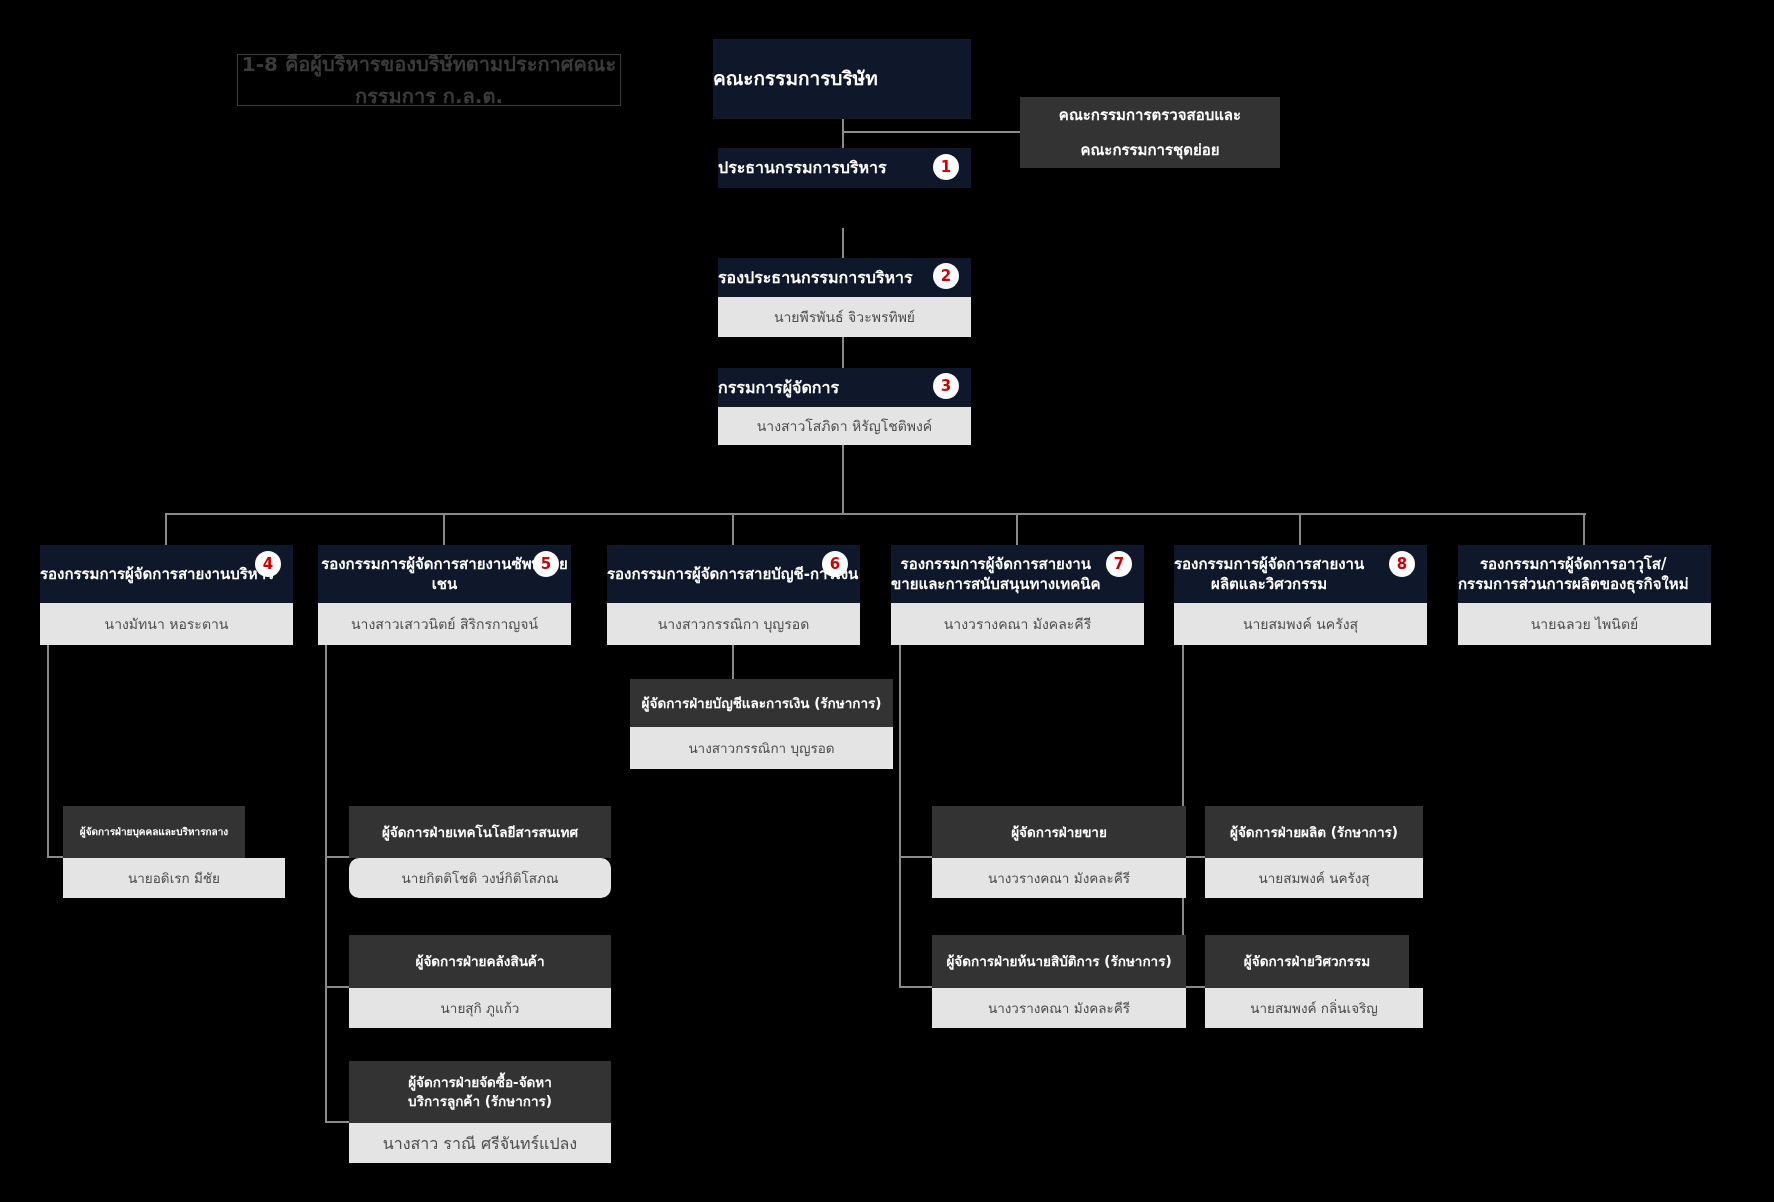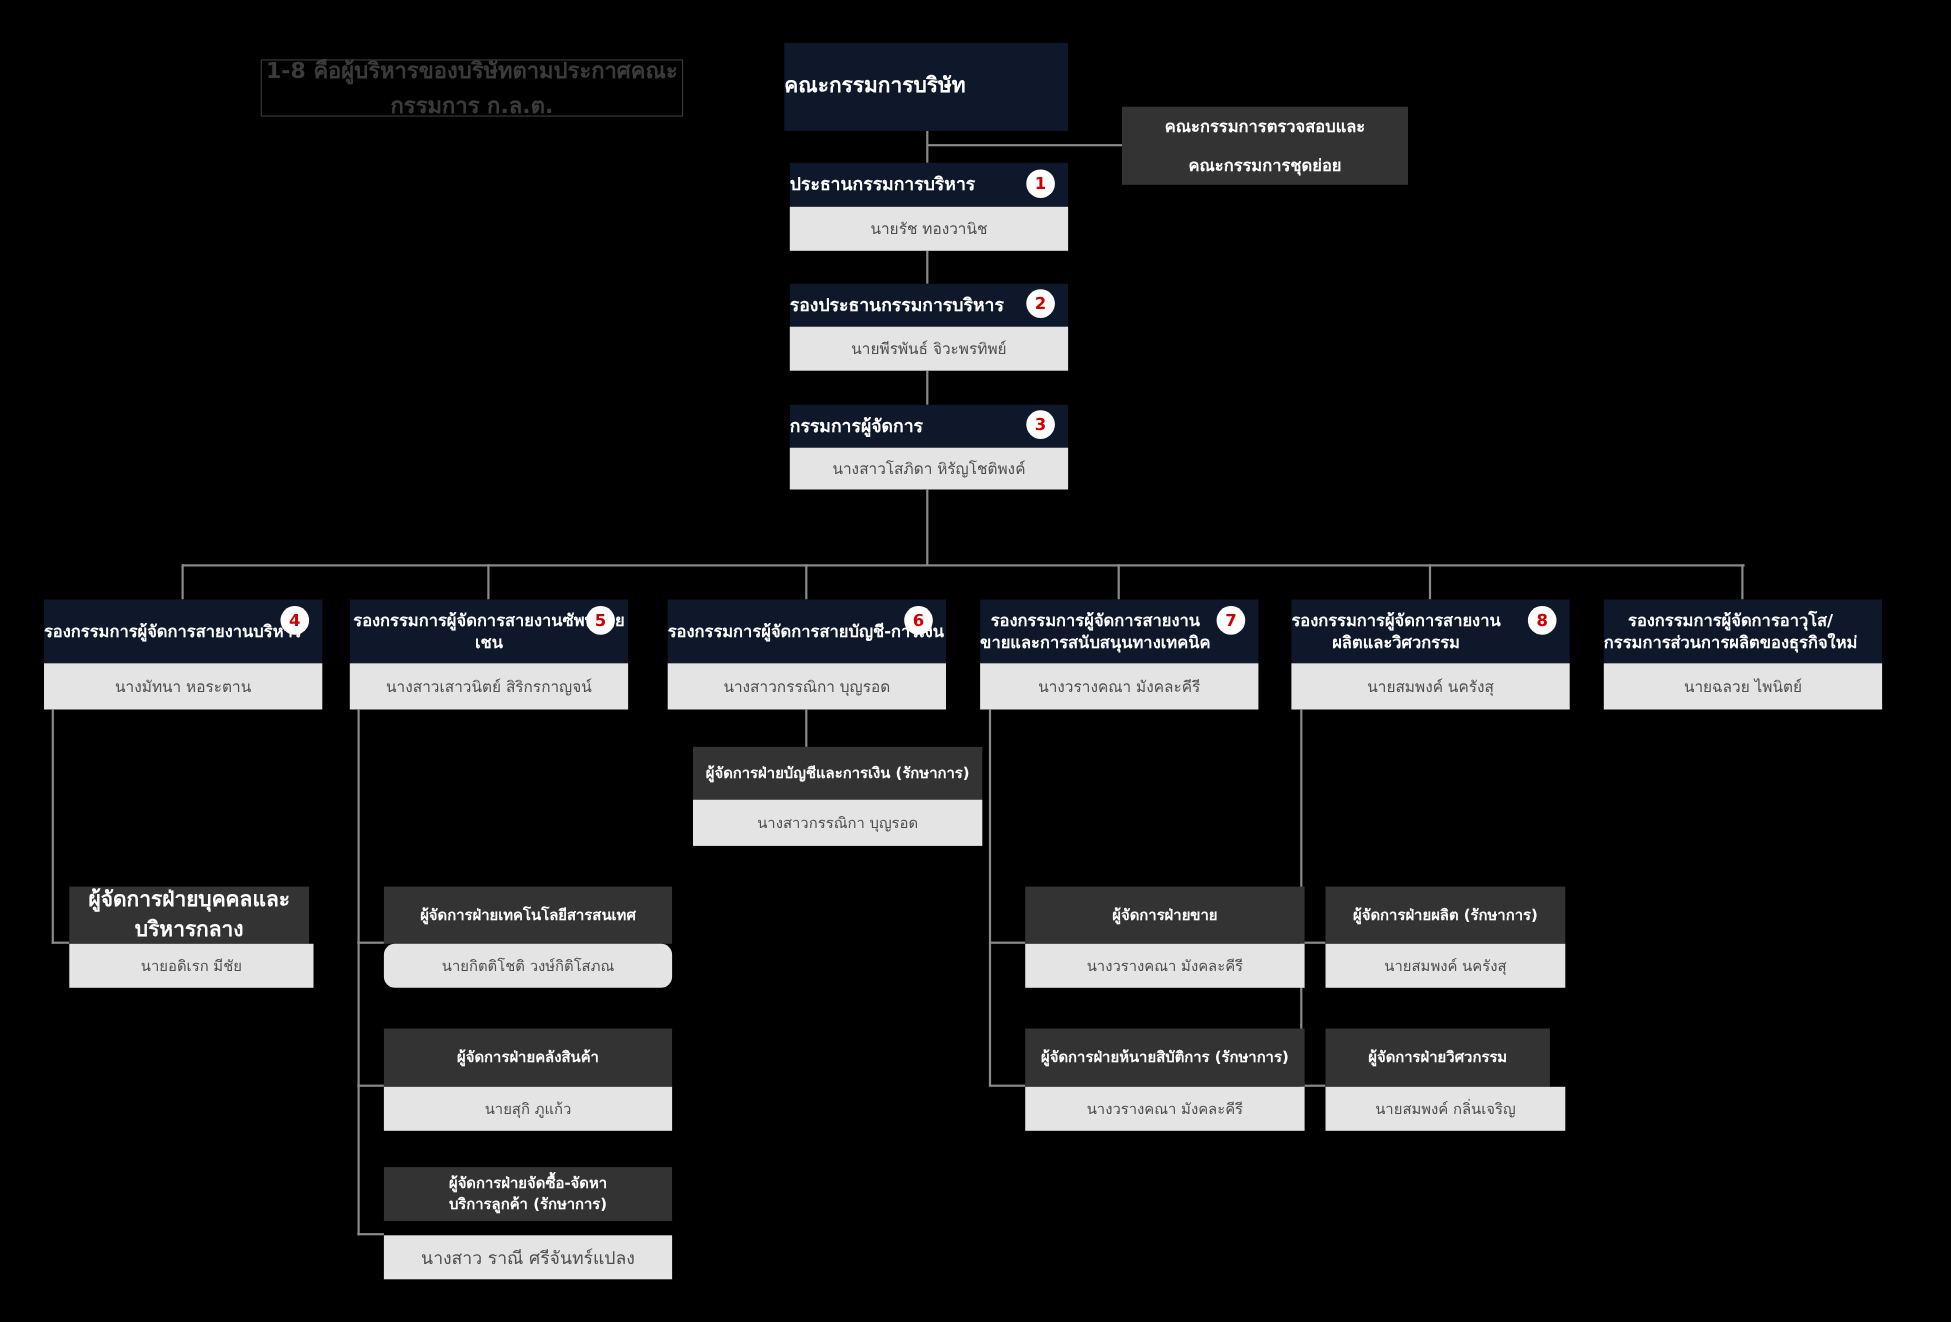--- a/index.html
+++ b/index.html
@@ -85,23 +85,20 @@
     <span>คณะกรรมการตรวจสอบและ
 คณะกรรมการชุดย่อย</span>
   </div>
 
   <div class="rh" style="left:718px;top:148px;width:253px;height:40px;font-size:16px;">
     <span>ประธานกรรมการบริหาร</span>
   </div>
   <div class="badge" style="left:933px;top:154px;">
     <span>1</span>
   </div>
-  <div class="nr" style="left:718px;top:188px;width:253px;height:40px;">
-    <span>นายรัช ทองวานิช</span>
-  </div>
 
   <div class="rh" style="left:718px;top:258px;width:253px;height:39px;font-size:16px;">
     <span>รองประธานกรรมการบริหาร</span>
   </div>
   <div class="badge" style="left:933px;top:263px;">
     <span>2</span>
   </div>
   <div class="nr" style="left:718px;top:297px;width:253px;height:40px;">
     <span>นายพีรพันธ์ จิวะพรทิพย์</span>
   </div>
@@ -176,42 +173,42 @@
     <span>นายฉลวย ไพนิตย์</span>
   </div>
 
   <div class="dh" style="left:630px;top:679px;width:263px;height:48px;font-size:13.5px;">
     <span>ผู้จัดการฝ่ายบัญชีและการเงิน (รักษาการ)</span>
   </div>
   <div class="nr" style="left:630px;top:727px;width:263px;height:42px;font-size:13.5px;">
     <span>นางสาวกรรณิกา บุญรอด</span>
   </div>
 
-  <div class="dh" style="left:63px;top:806px;width:218px;height:52px;font-size:19px;">
+  <div class="dh" style="left:63px;top:806px;width:182px;height:52px;font-size:10px;">
     <span>ผู้จัดการฝ่ายบุคคลและบริหารกลาง</span>
   </div>
   <div class="nr" style="left:63px;top:858px;width:222px;height:40px;font-size:13.5px;">
     <span>นายอดิเรก มีชัย</span>
   </div>
 
   <div class="dh" style="left:349px;top:806px;width:262px;height:52px;font-size:13.5px;">
     <span>ผู้จัดการฝ่ายเทคโนโลยีสารสนเทศ</span>
   </div>
   <div class="nr" style="left:349px;top:858px;width:262px;height:40px;font-size:13.5px;border-radius:10px;">
     <span>นายกิตติโชติ วงษ์กิติโสภณ</span>
   </div>
 
   <div class="dh" style="left:349px;top:935px;width:262px;height:53px;font-size:13.5px;">
     <span>ผู้จัดการฝ่ายคลังสินค้า</span>
   </div>
   <div class="nr" style="left:349px;top:988px;width:262px;height:40px;font-size:13.5px;">
     <span>นายสุกิ ภูแก้ว</span>
   </div>
 
-  <div class="dh" style="left:349px;top:1061px;width:262px;height:49px;font-size:13.5px;">
+  <div class="dh" style="left:349px;top:1061px;width:262px;height:62px;font-size:13.5px;">
     <span>ผู้จัดการฝ่ายจัดซื้อ-จัดหา
 บริการลูกค้า (รักษาการ)</span>
   </div>
   <div class="nr" style="left:349px;top:1123px;width:262px;height:40px;font-size:16px;">
     <span>นางสาว ราณี ศรีจันทร์แปลง</span>
   </div>
 
   <div class="dh" style="left:932px;top:806px;width:254px;height:52px;font-size:13.5px;">
     <span>ผู้จัดการฝ่ายขาย</span>
   </div>

